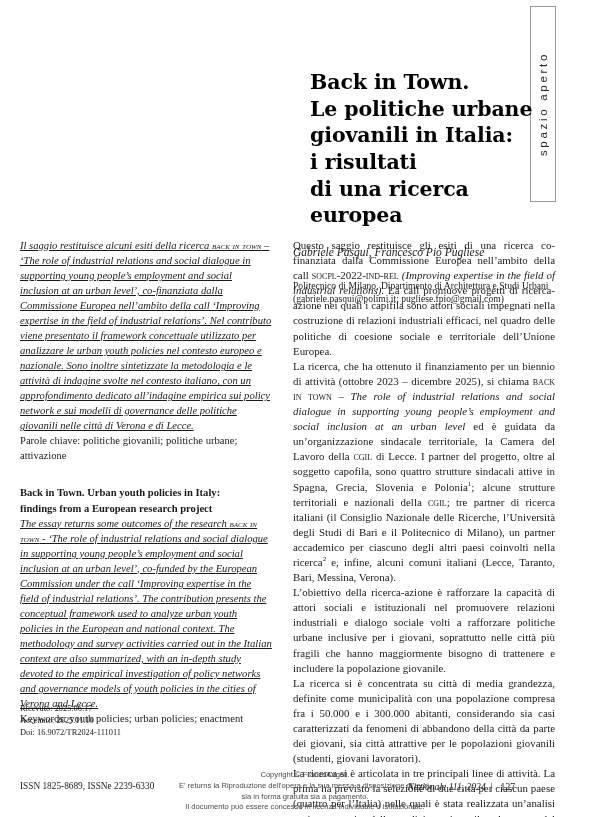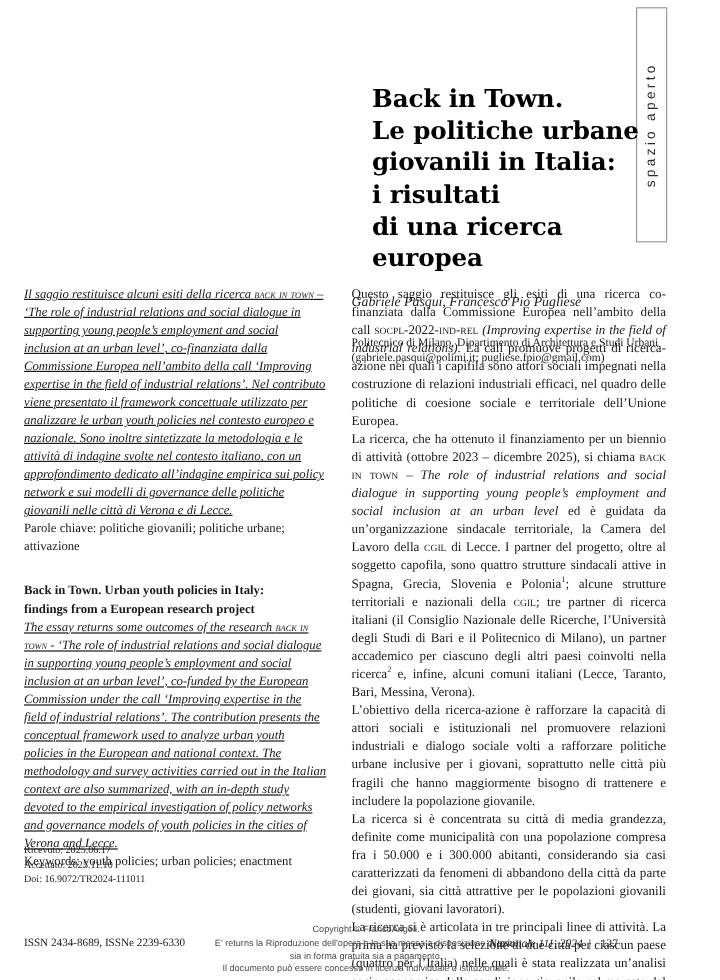--- a/index.html
+++ b/index.html
@@ -237,21 +237,21 @@
 
     <p class="body-p"><span>La ricerca si è articolata in tre principali linee di attività. La prima ha previsto la selezione di due città per ciascun paese (quattro per l’Italia) nelle quali è stata realizzata un’analisi socio-economica della condizione giovanile nel mercato del lavoro, finalizzata a elaborare strumenti operativi come un repertorio di accordi territoriali e un cruscotto per valutare la capacità delle città di attrarre o trattenere i giovani under 34. La seconda ha esaminato il quadro nazionale delle politiche urbane giovanili e condotto indagini di campo sulla </span></p>
   </div>
 
   <div class="recv">
     <span>Ricevuto: 2025.06.17</span>
     <span>Accettato: 2025.11.10</span>
     <span>Doi: 16.9072/TR2024-111011</span>
   </div>
 
-  <div class="issn">ISSN 2434-8689, ISSNe 2239-6330</div>
+  <div class="issn">ISSN 1825-8689, ISSNe 2239-6330</div>
 
   <div class="fa-footer">
     <span>Copyright © FrancoAngeli.</span>
     <span>E' returns la Riproduzione dell'opera e la sua messa a disposizione di terzi,</span>
     <span>sia in forma gratuita sia a pagamento.</span>
     <span>Il documento può essere concesso in licenza individuale o istituzionale.</span>
   </div>
 
   <div class="jrn"><span>Nazionale</span> <span>111, 2024</span><span class="bar">|</span><span class="pg">127</span></div>
 

